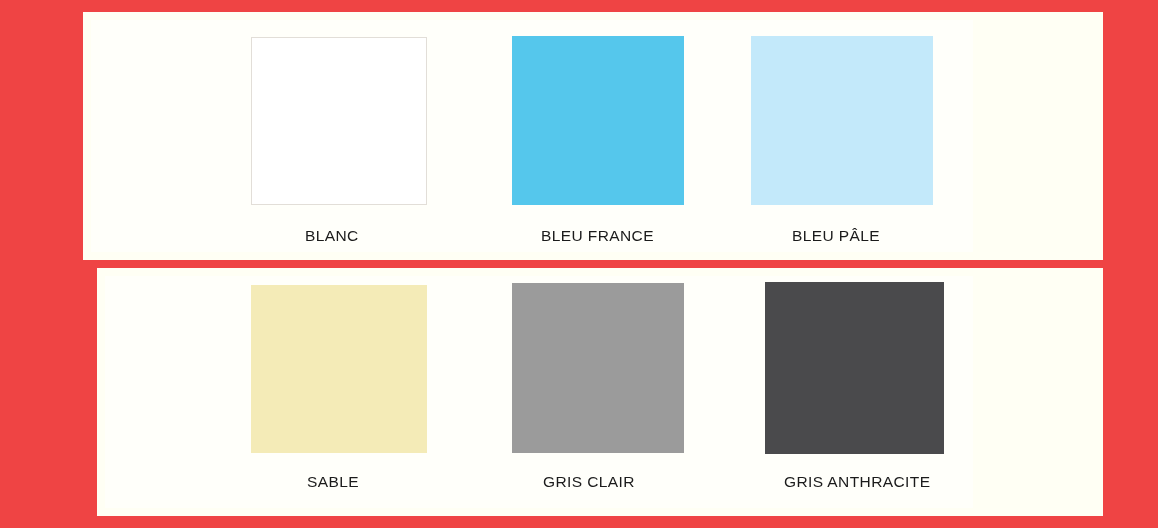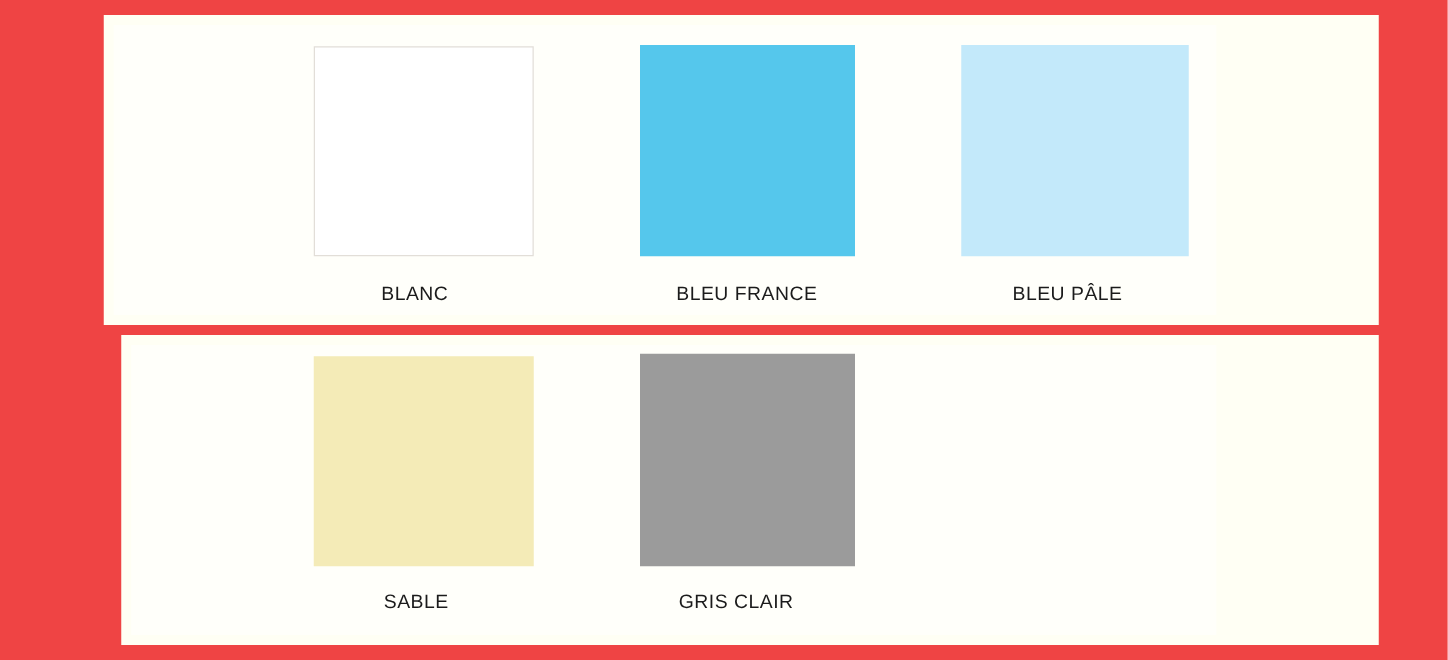--- a/index.html
+++ b/index.html
@@ -85,29 +85,33 @@
   <div class="swatch-cell" style="left: 251px; top: 37px; width: 176px; height: 168px;">
     <div class="swatch-chip bordered" style="width: 176px; height: 168px; background: rgb(255, 255, 255); border-color: rgb(226, 222, 216);"></div>
     <div class="swatch-label" style="color: rgb(27, 27, 27); left: 54px; top: 190px;">BLANC</div>
   </div>
 
   <div class="swatch-cell" style="left: 512px; top: 36px; width: 172px; height: 126px;">
     <div class="swatch-chip" style="width: 172px; height: 169px; background: rgb(85, 199, 236);"></div>
     <div class="swatch-label" style="color: rgb(27, 27, 27); left: 29px; top: 191px;">BLEU FRANCE</div>
   </div>
 
-  <div class="swatch-cell" style="left: 769px; top: 36px; width: 198px; height: 169px;">
+  <div class="swatch-cell" style="left: 751px; top: 36px; width: 198px; height: 169px;">
     <div class="swatch-chip" style="width: 182px; height: 169px; background: rgb(195, 233, 250);"></div>
     <div class="swatch-label" style="color: rgb(27, 27, 27); left: 41px; top: 191px;">BLEU PÂLE</div>
   </div>
 
   <div class="swatch-cell" style="left: 251px; top: 285px; width: 176px; height: 127px;">
     <div class="swatch-chip" style="width: 176px; height: 168px; background: rgb(244, 235, 183);"></div>
     <div class="swatch-label" style="color: rgb(27, 27, 27); left: 56px; top: 188px;">SABLE</div>
   </div>
 
   <div class="swatch-cell" style="left: 512px; top: 283px; width: 172px; height: 170px; text-align: right;">
     <div class="swatch-chip" style="width: 172px; height: 170px; background: rgb(155, 155, 155);"></div>
     <div class="swatch-label" style="color: rgb(27, 27, 27); left: 31px; top: 190px;">GRIS CLAIR</div>
   </div>
 
+  <div class="swatch-cell" style="left: 765px; top: 282px; width: 179px; height: 172px;">
+    <div class="swatch-chip" style="width: 179px; height: 172px; background: rgb(74, 74, 76);"></div>
+    <div class="swatch-label" style="color: rgb(27, 27, 27); left: 19px; top: 191px;">GRIS ANTHRACITE</div>
+  </div>
 
 </div>
 
 </body></html>

